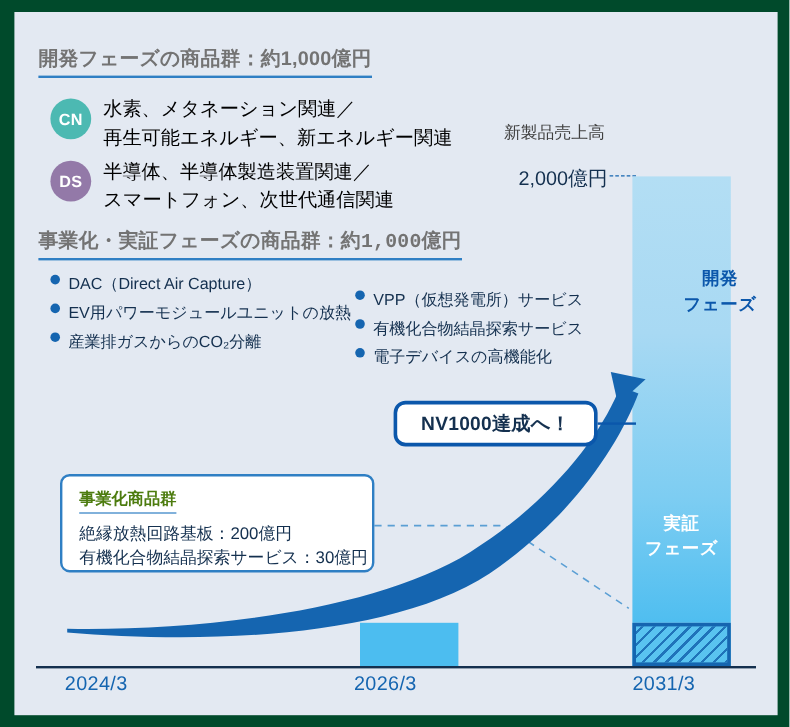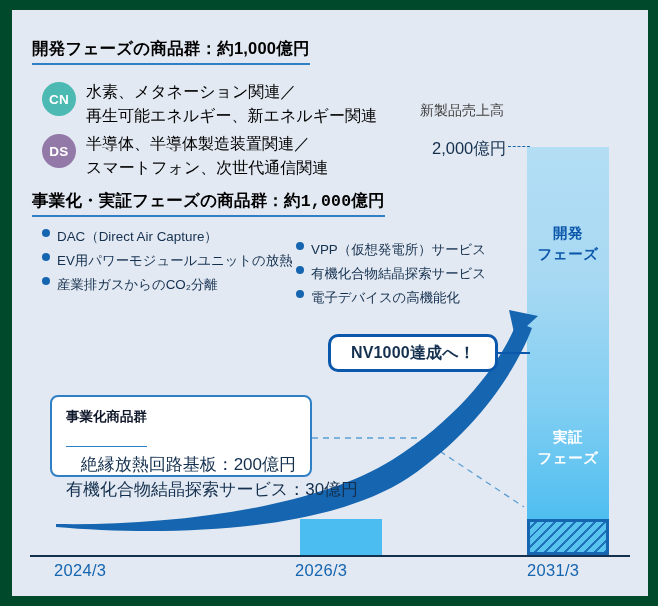--- a/index.html
+++ b/index.html
@@ -27,21 +27,21 @@
     top: 10px;
     width: 636px;
     height: 586px;
     background: #e3e9f2;
     overflow: hidden;
   }
 
   
   .sec-head {
     position: absolute;
-    color: #000000;
+    color: #737373;
     font-weight: bold;
     font-size: 16.5px;
     letter-spacing: 0.2px;
     white-space: nowrap;
     border-bottom: 2px solid #2f7fc4;
     padding-bottom: 3px;
   }
   #head-dev   { left: 20px; top: 28px; }
   #head-comm  { left: 20px; top: 180px; font-family: Liberation Mono, monospace; }
 
@@ -168,21 +168,21 @@
 
   .bar-label {
     position: absolute;
     width: 82px;
     text-align: center;
     font-size: 14.5px;
     font-weight: bold;
     line-height: 1.45;
     letter-spacing: 0.5px;
   }
-  #label-dev  { left: 515px; top: 213px; color: #0b57ab; }
+  #label-dev  { left: 515px; top: 213px; color: #0b57ab; padding-left: 32px; }
   #label-proof{ left: 515px; top: 417px; color: #ffffff; }
 
   
   #sales-title {
     position: absolute;
     left: 408px;
     top: 92px;
     font-size: 14px;
     color: #404040;
     white-space: nowrap;
@@ -244,32 +244,31 @@
     box-sizing: border-box;
     background: #ffffff;
     border: 2px solid #2f7fc4;
     border-radius: 8px;
     padding: 10px 14px 0 14px;
     z-index: 6;
   }
   #info-title {
     font-size: 13.5px;
     font-weight: bold;
-    color: #0f172a;
+    color: #4d7c0f;
     border-bottom: 1.6px solid #2f7fc4;
     display: inline-block;
-    padding-bottom: 20px;
+    padding-bottom: 2px;
     margin-bottom: 6px;
   }
   .info-line {
-    font-size: 17px;
+    font-size: 14px;
     color: #14304f;
     line-height: 1.45;
     white-space: nowrap;
-    text-align: right;
   }
 
   
   #overlay {
     position: absolute;
     left: 0;
     top: 0;
     width: 636px;
     height: 586px;
     pointer-events: none;

